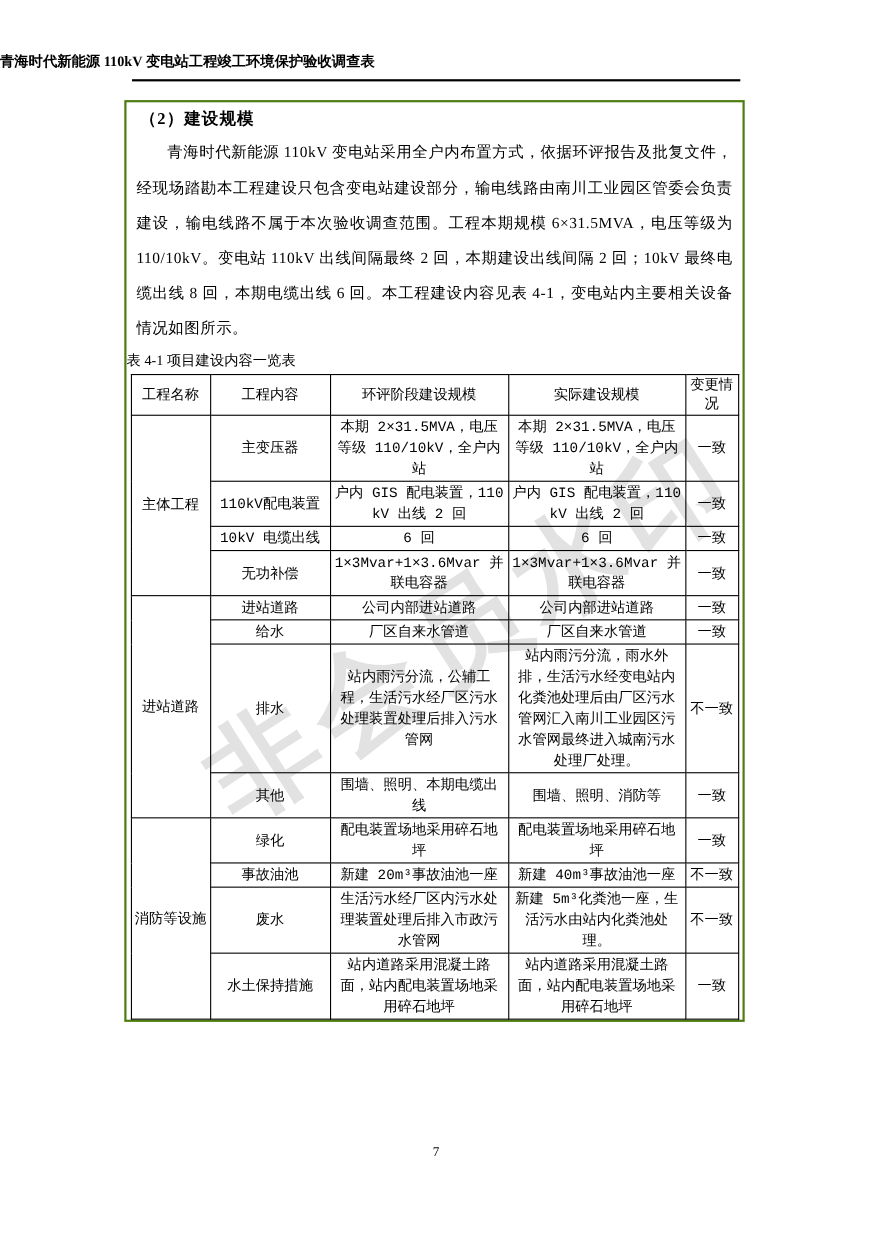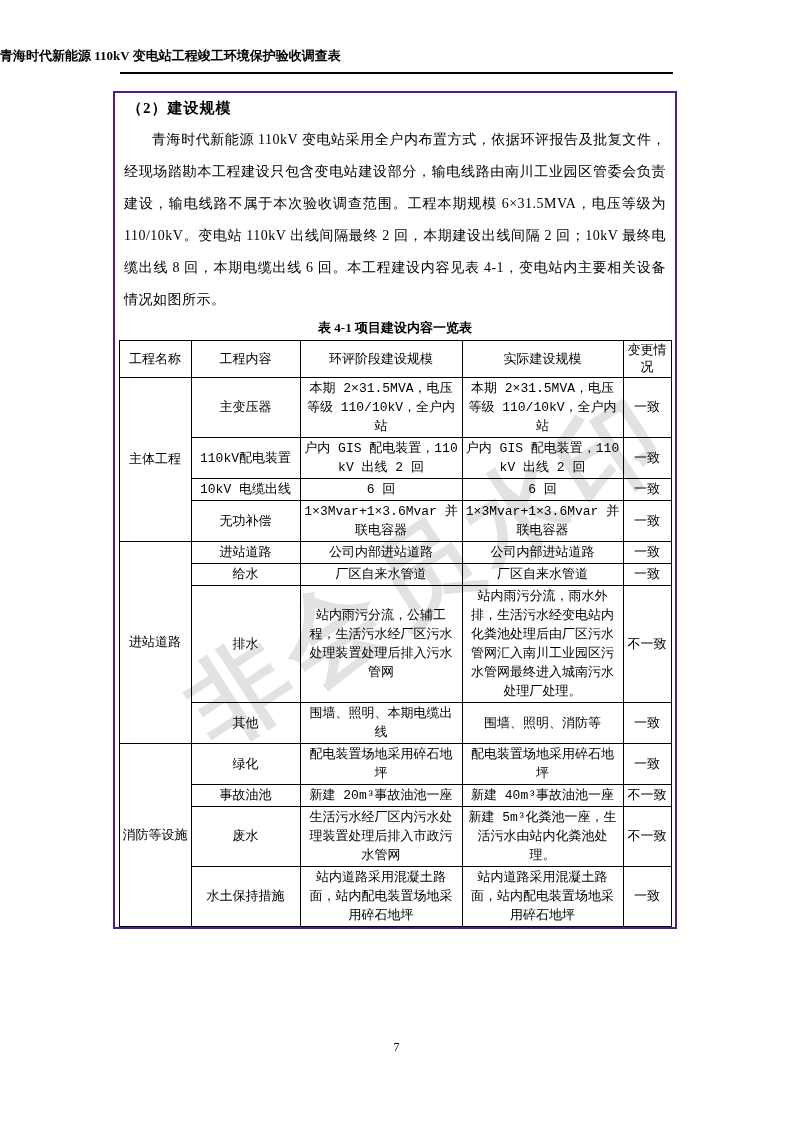--- a/index.html
+++ b/index.html
@@ -18,31 +18,31 @@
   .doc-header{
     position:absolute;top:47px;left:0;width:793px;text-align:left;
     font-size:13px;font-weight:bold;z-index:1;
   }
   .header-rule{
     position:absolute;top:72px;left:120px;width:553px;
     border-top:2px solid #000;z-index:1;
   }
   .content-box{
     position:absolute;left:113px;top:91px;width:564px;min-height:778px;
-    border:2px solid #4c1d95;z-index:1;box-sizing:border-box;background:transparent;
+    border:2px solid #4d7c0f;z-index:1;box-sizing:border-box;background:transparent;
   }
   .section-heading{
     margin:6px 0 0 12px;font-size:15px;font-weight:bold;letter-spacing:1px;
   }
   .body-paragraph{
     margin:6px 9px 0 9px;font-size:14px;line-height:32px;
     text-indent:2em;text-align:justify;letter-spacing:0.5px;
   }
   .table-caption{
-    margin-top:3px;text-align:center;font-size:13px;font-weight:bold;
+    margin-top:3px;text-align:left;font-size:13px;font-weight:normal;
   }
   table.main-table{
     border-collapse:collapse;margin:3px auto 0 auto;width:552px;
     table-layout:fixed;font-size:13px;background:transparent;font-family:Liberation Mono, monospace;
   }
   .main-table th,.main-table td{
     border:1.5px solid #000;padding:1px 3px;text-align:center;
     vertical-align:middle;line-height:19px;word-break:break-all;
     font-weight:normal;background:transparent;
   }

